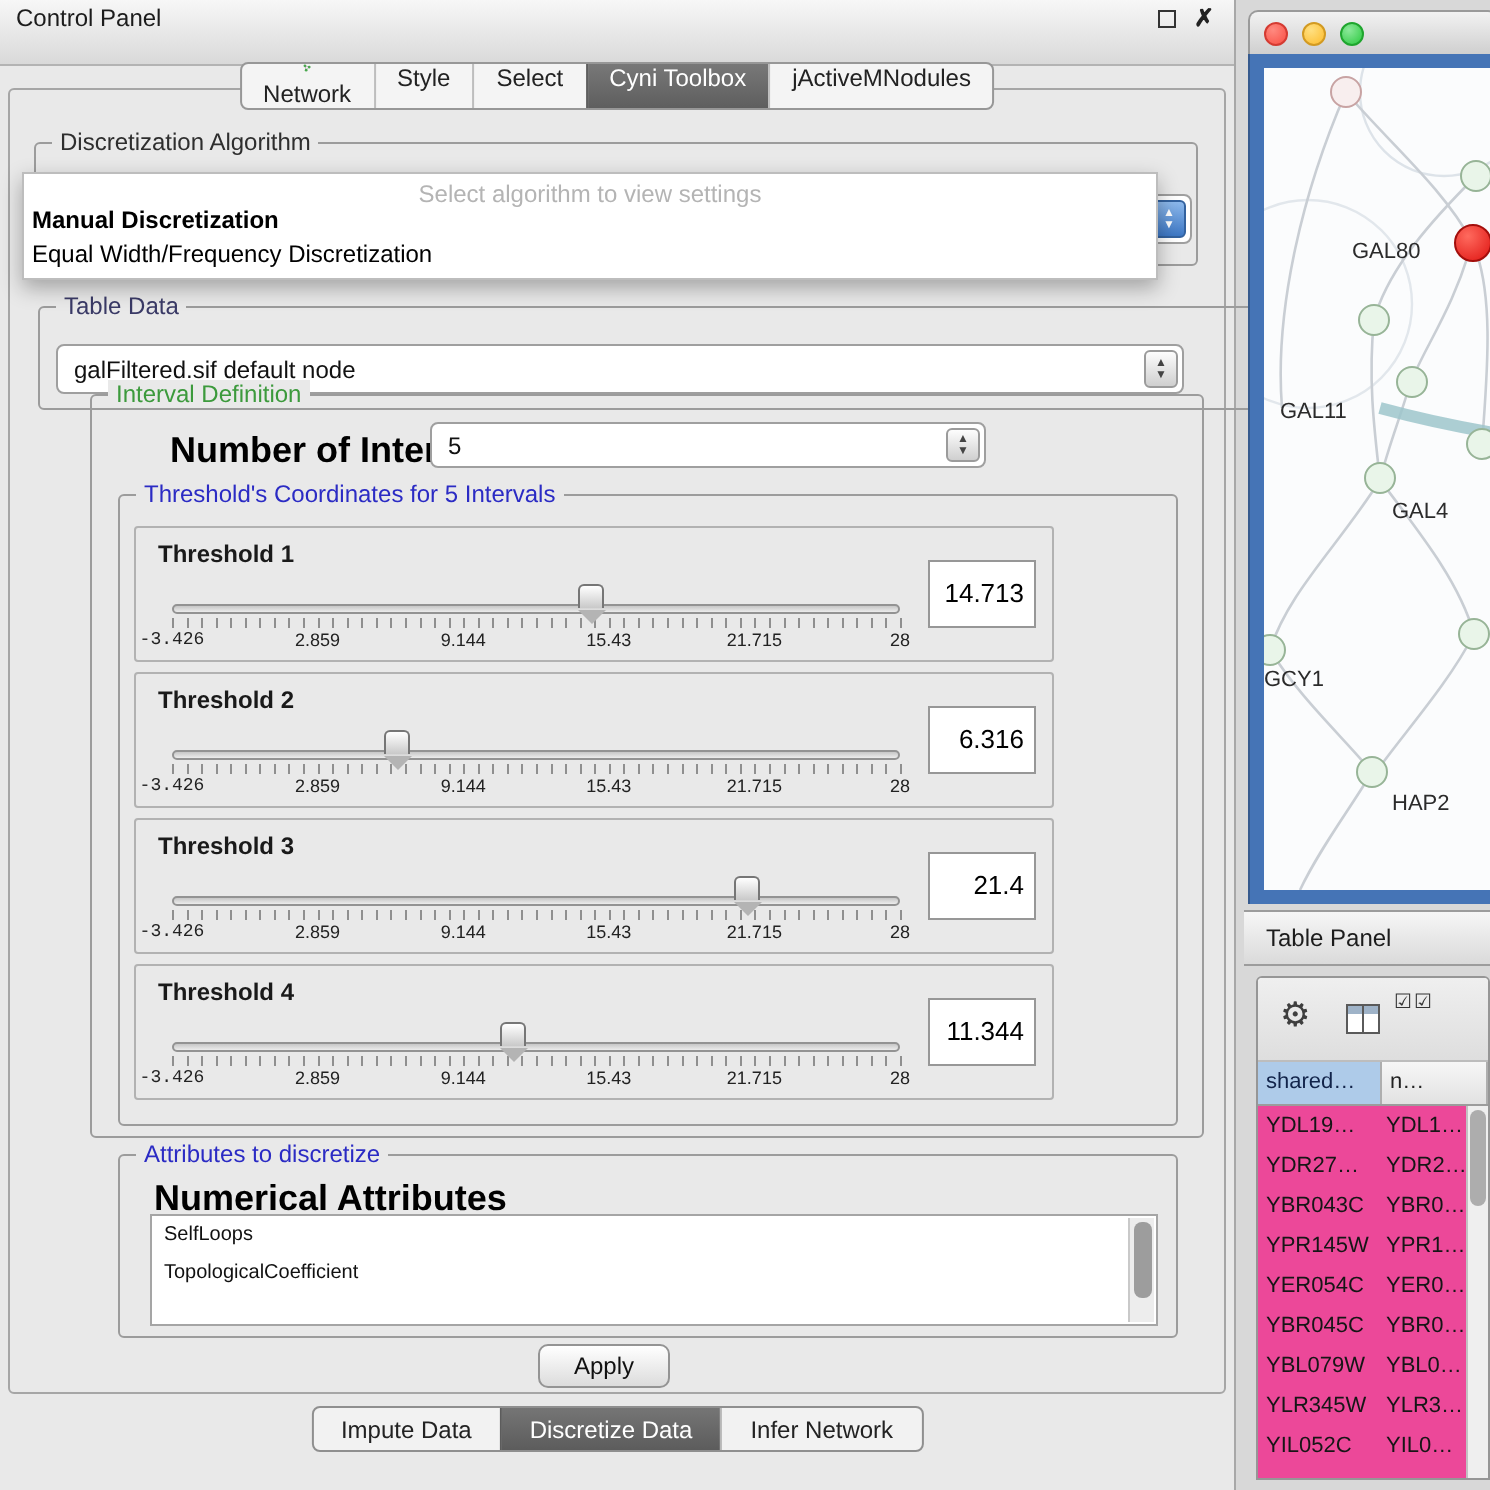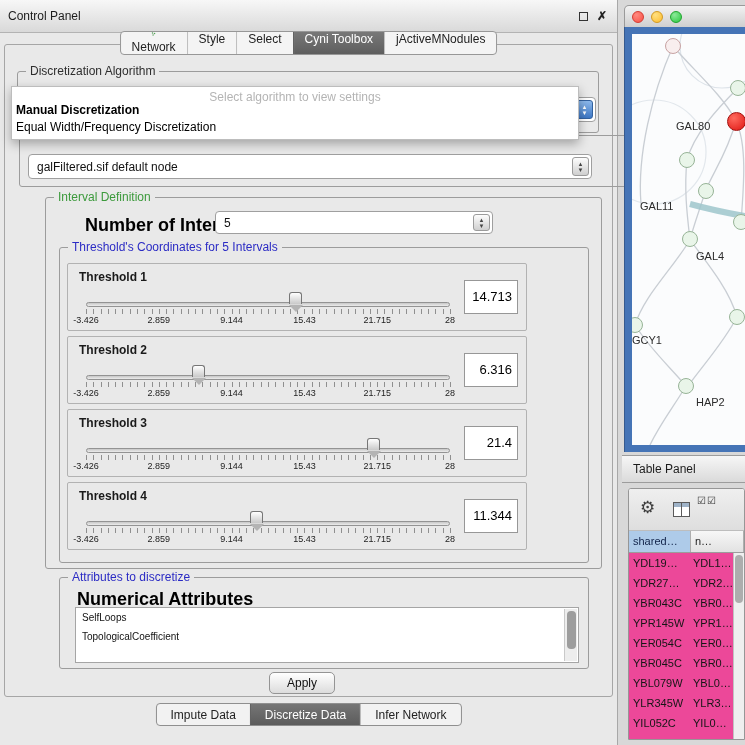--- a/index.html
+++ b/index.html
@@ -2,21 +2,21 @@
 <html><head>
 <meta charset="utf-8">
 <style>
   * { margin:0; padding:0; box-sizing:border-box; }
   html,body { font-family:"Liberation Sans", sans-serif; }
   body { background:#c9c9c9; }
   .stage { position:relative; width:745px; height:745px; background:#d8d8d8; overflow:hidden; font-size:12px; color:#1a1a1a; }
 
   
   .control-panel { position:absolute; left:0; top:0; width:618px; height:745px; background:#e9e9e9; border-right:1px solid #a8a8a8; }
-  .titlebar { position:absolute; left:0; top:0; width:100%; height:22px; background:linear-gradient(#f7f7f7,#d9d9d9); border-bottom:1px solid #b3b3b3; display:flex; align-items:center; padding:16px 8px; }
+  .titlebar { position:absolute; left:0; top:0; width:100%; height:22px; background:linear-gradient(#f7f7f7,#d9d9d9); border-bottom:1px solid #b3b3b3; display:flex; align-items:flex-end; padding:16px 8px; }
   .titlebar .win-title { flex:1; font-size:12px; color:#1c1c1c; }
   .win-btn { width:14px; height:14px; display:flex; align-items:center; justify-content:center; margin-left:5px; color:#222; font-size:12px; font-weight:bold; cursor:default; }
   .float-glyph { width:9px; height:9px; border:1.5px solid #333; }
 
   .tabbar { position:absolute; top:31px; left:50%; transform:translateX(-50%); display:flex; height:24px; background:#f4f4f4; border:1px solid #979797; border-radius:4px; overflow:hidden; z-index:5; }
   .tab { display:flex; align-items:center; gap:4px; padding:0 11px; border-left:1px solid #bdbdbd; font-size:12px; color:#222; white-space:nowrap;flex-direction:column; }
   .tab:first-child { border-left:none; }
   .tab.active { background:linear-gradient(#787878,#5e5e5e); color:#fff; border-left-color:#5e5e5e; }
 
   .panel-body { position:absolute; left:4px; top:44px; width:609px; height:653px; border:1px solid #a6a6a6; border-radius:3px; background:#e9e9e9; }
@@ -44,21 +44,21 @@
 
   .thr-row { position:absolute; left:62px; width:460px; height:68px; border:1px solid #b2b2b2; border-radius:2px; background:#e9e9e9; }
   .thr-label { position:absolute; left:11px; top:6px; font-weight:bold; font-size:12px; }
   .slider { position:absolute; left:14px; top:24px; width:372px; height:40px; }
   .track { position:absolute; left:4px; width:364px; top:14px; height:5px; background:linear-gradient(#c7c7c7,#ececec); border:1px solid #939393; border-radius:3px; }
   .thumb { position:absolute; top:4px; width:13px; height:12px; background:linear-gradient(#ffffff,#c9c9c9); border:1px solid #767676; border-bottom:none; border-radius:3px 3px 0 0; }
   .thumb::after { content:""; position:absolute; left:-1px; top:12px; width:0; height:0; border-left:7px solid transparent; border-right:7px solid transparent; border-top:7px solid #b4b4b4; }
   .ticks { position:absolute; left:4px; top:21px; width:365px; height:5px; background:repeating-linear-gradient(90deg,#8f8f8f 0 1px,transparent 1px 7.28px); }
   .ruler { position:absolute; left:4px; top:27px; width:364px; height:12px; }
   .ruler span { position:absolute; top:0; transform:translateX(-50%); font-size:9px; color:#222; white-space:nowrap; }
-  .ruler span:nth-child(1){left:0;} .ruler span:nth-child(2){left:72.8px;}
+  .ruler span:nth-child(1){left:0;font-family:Liberation Mono, monospace;} .ruler span:nth-child(2){left:72.8px;}
   .ruler span:nth-child(3){left:145.6px;} .ruler span:nth-child(4){left:218.4px;}
   .ruler span:nth-child(5){left:291.2px;} .ruler span:nth-child(6){left:364px;}
   .thr-value { position:absolute; right:8px; top:16px; width:54px; height:34px; background:#fff; border:1px solid #979797; font-size:13px; text-align:right; line-height:32px; padding-right:5px; color:#000; }
 
   .attr-list { position:absolute; left:70px; top:562px; width:504px; height:56px; background:#fff; border:1px solid #a5a5a5; overflow:hidden; }
   .attr-list span { display:block; height:19px; line-height:19px; padding-left:6px; font-size:10px; color:#111; }
   .list-scroll { position:absolute; right:1px; top:1px; bottom:1px; width:13px; background:#ededed; border-left:1px solid #c9c9c9; }
   .list-scroll .sthumb { position:absolute; left:2px; top:2px; width:9px; height:38px; background:#9d9d9d; border-radius:4px; }
 
   .apply-btn { position:absolute; left:264px; top:627px; width:66px; height:22px; background:linear-gradient(#ffffff,#dcdcdc); border:1px solid #949494; border-radius:5px; font-size:12px; color:#111; display:flex; align-items:center; justify-content:center; }
@@ -152,21 +152,21 @@
             </span>
         </div>
       </div>
 
       <div class="dropdown">
         <div class="dd-hint">Select algorithm to view settings</div>
         <div class="dd-opt first">Manual Discretization</div>
         <div class="dd-opt second">Equal Width/Frequency Discretization</div>
       </div>
 
-      <div class="group" style="left:14px;top:90px;width:668px;height:52px;">
+      <div class="group" style="left:14px;top:108px;width:668px;height:52px;">
         <span class="group-title t-navy">Table Data</span>
         <div class="combo" style="left:8px;top:18px;width:564px;height:25px;">
           <span class="combo-text">galFiltered.sif default node</span>
           <span class="stepper">
               <span>▲</span>
               <span>▼</span>
             </span>
         </div>
       </div>
 

